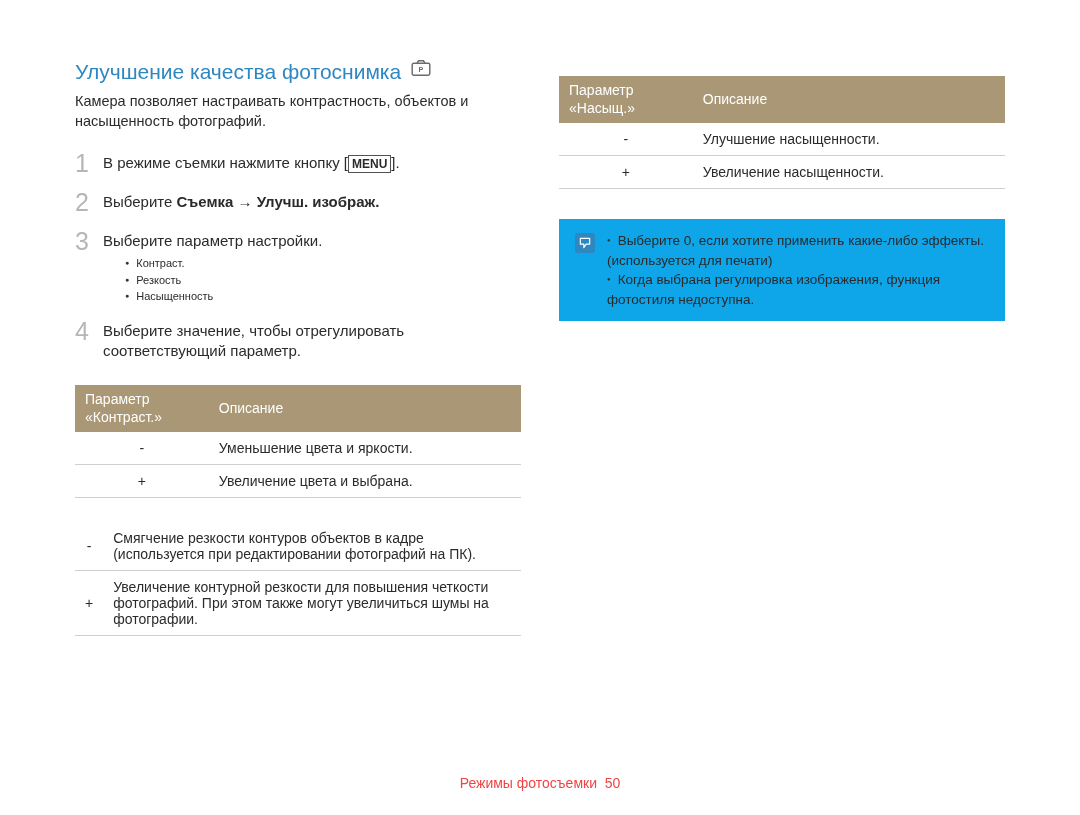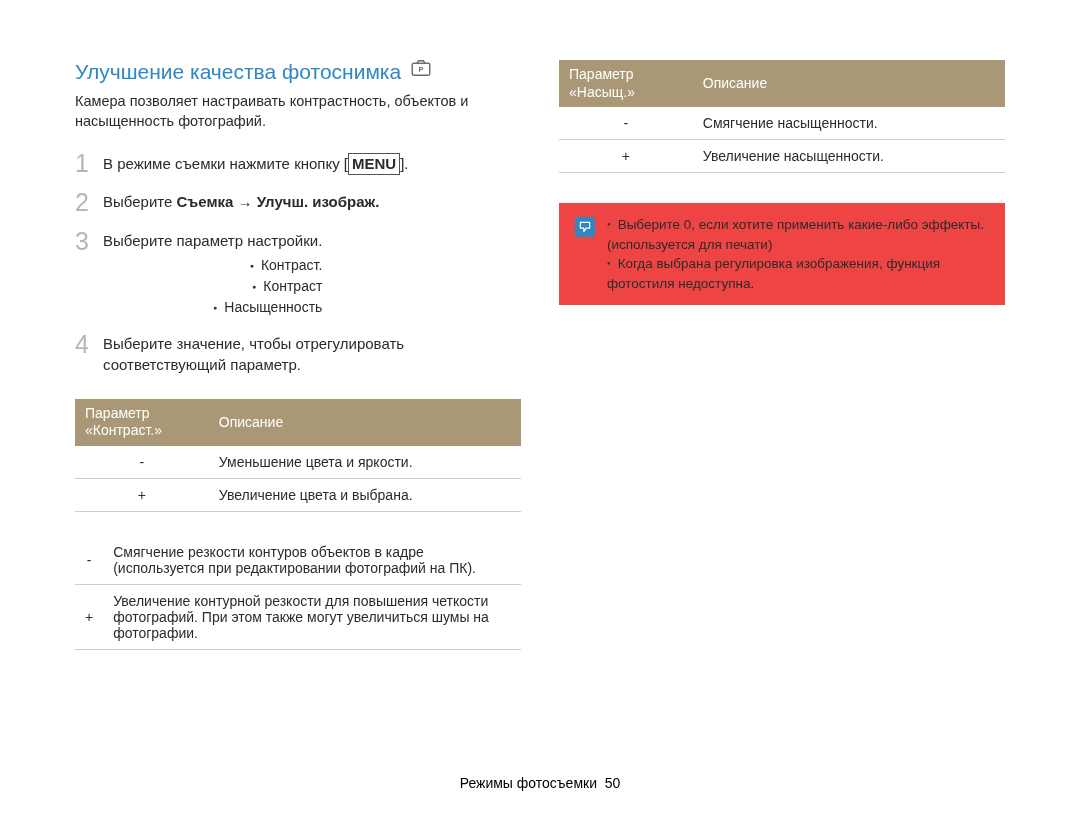--- a/index.html
+++ b/index.html
@@ -9,35 +9,35 @@
   .header-text { font-size: 15px; color: #8a8a8a; }
   .columns { display: flex; gap: 38px; }
   .col { flex: 1 1 0; min-width: 0; }
   .title-row { display: flex; align-items: flex-start; gap: 10px; margin-bottom: 8px; }
   .title { font-size: 21px; color: #2f87c2; font-weight: 400; }
   .camera-icon { width: 20px; height: 16px; }
   .intro { font-size: 14.5px; line-height: 1.35; margin-bottom: 20px; }
   .step { display: flex; gap: 10px; margin-bottom: 14px; }
   .step-num { font-size: 25px; color: #b6b6b6; line-height: 1; min-width: 18px; font-weight: 400; }
   .step-text { font-size: 15px; line-height: 1.35; padding-top: 2px; }
-  .menu-btn { border: 1px solid #525252; padding: 0 3px; font-weight: bold; font-size: 15px; display: inline-block; }
+  .menu-btn { border: 1px solid #525252; padding: 0 3px; font-weight: bold; font-size: 12px; display: inline-block; }
   .sub-bullets { list-style: none; padding-left: 22px; margin-top: 4px; }
-  .sub-bullets li { font-size: 14px; line-height: 1.5; text-align: right; }
+  .sub-bullets li { font-size: 11px; line-height: 1.5; }
   .sub-bullets li::before { content: "●"; font-size: 7px; display: inline-block; vertical-align: 2px; margin-right: 7px; color: #333; }
   table.param { width: 100%; border-collapse: collapse; margin-top: 24px; font-size: 14px; }
   table.param th { background: #a99775; color: #fff; font-weight: 400; text-align: left; padding: 6px 10px; line-height: 1.25; }
   table.param th.c1 { width: 30%; }
   table.param td { border-bottom: 1px solid #cfcfcf; padding: 8px 10px; vertical-align: middle; }
   table.param td.sym { text-align: center; }
-  .note-box { display: flex; gap: 12px; background: #ef4444; padding: 12px 16px; margin-top: 30px; }
+  .note-box { display: flex; gap: 12px; background: #0ea5e9; padding: 12px 16px; margin-top: 30px; }
   .note-icon { width: 20px; height: 20px; background: #2f87c2; color: #fff; border-radius: 3px; display: flex; align-items: center; justify-content: center; flex-shrink: 0; margin-top: 2px; }
   .note-icon svg { width: 14px; height: 14px; }
   .note-list { list-style: none; font-size: 13.5px; line-height: 1.45; }
   .note-list li::before { content: "●"; font-size: 6px; display: inline-block; vertical-align: 3px; margin-right: 7px; color: #333; }
-  .footer { position: absolute; bottom: 24px; left: 0; right: 0; text-align: center; font-size: 14px; color: #000000; }
+  .footer { position: absolute; bottom: 24px; left: 0; right: 0; text-align: center; font-size: 14px; color: #ef4444; }
   .bold { font-weight: bold; }
 </style>
 </head>
 <body>
 
 <div class="page">
 
   <div class="columns">
 
     <div class="col">
@@ -66,21 +66,21 @@
           <span>Выберите </span><span class="bold">Съемка → Улучш. изображ.</span>
         </div>
       </div>
 
       <div class="step">
         <div class="step-num">3</div>
         <div class="step-text">
           <span>Выберите параметр настройки.</span>
           <ul class="sub-bullets">
             <li>Контраст.</li>
-            <li>Контраст</li>
+            <li>Резкость</li>
             <li>Насыщенность</li>
           </ul>
         </div>
       </div>
 
       <div class="step">
         <div class="step-num">4</div>
         <div class="step-text">Выберите значение, чтобы отрегулировать соответствующий параметр.</div>
       </div>
 
@@ -109,29 +109,29 @@
         </tr>
         <tr>
           <td class="sym">+</td>
           <td>Увеличение контурной резкости для повышения четкости фотографий. При этом также могут увеличиться шумы на фотографии.</td>
         </tr>
       </tbody>
         </table>
     </div>
 
     <div class="col">
-      <table class="param" style="margin-top:0">
+      <table class="param" style="margin-top:16px">
         <tbody>
             <tr>
           <th class="c1">Параметр «Насыщ.»</th>
           <th>Описание</th>
         </tr>
         <tr>
           <td class="sym">-</td>
-          <td>Смягчение насыщенности.</td>
+          <td>Улучшение насыщенности.</td>
         </tr>
         <tr>
           <td class="sym">+</td>
           <td>Увеличение насыщенности.</td>
         </tr>
       </tbody>
         </table>
 
       <div class="note-box">
         <div class="note-icon">

